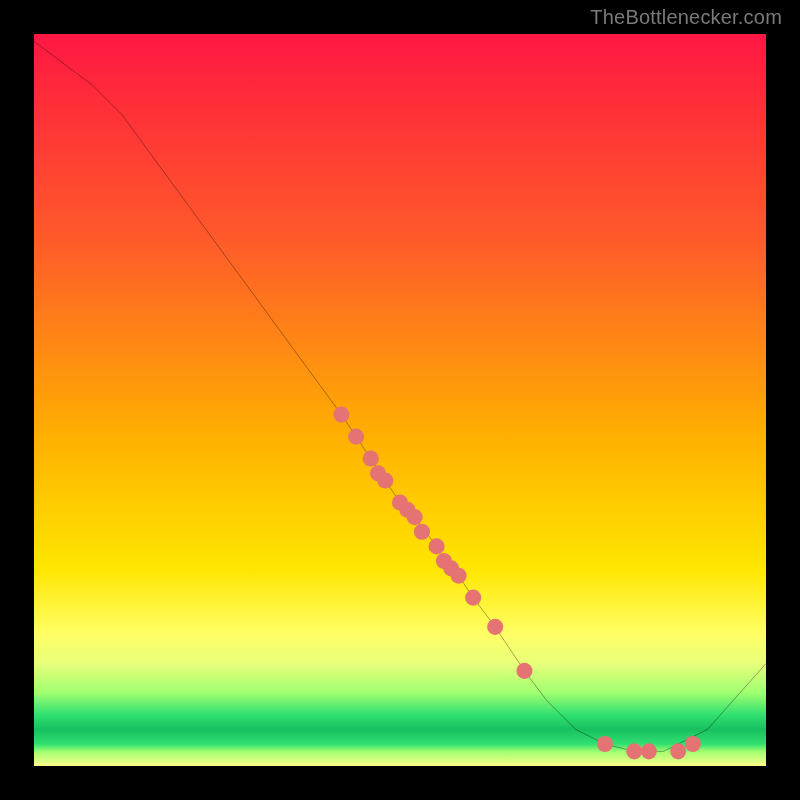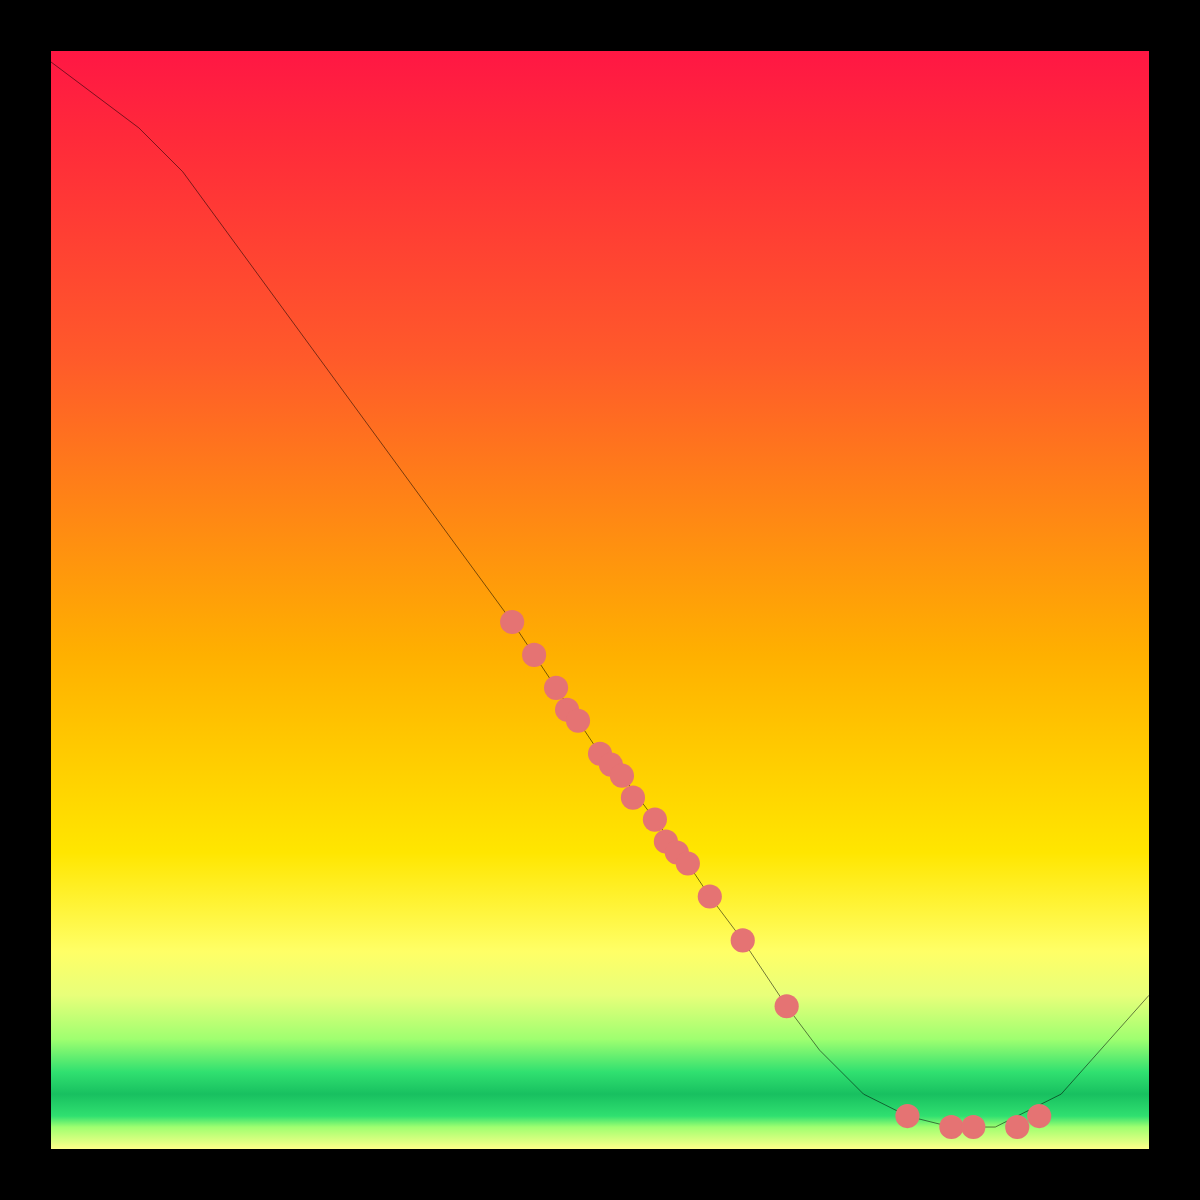--- a/index.html
+++ b/index.html
@@ -86,14 +86,15 @@
         <circle cx="63.00" cy="81.00" r="1.1" fill="#e57373"></circle>
         <circle cx="67.00" cy="87.00" r="1.1" fill="#e57373"></circle>
         <circle cx="78.00" cy="97.00" r="1.1" fill="#e57373"></circle>
         <circle cx="82.00" cy="98.00" r="1.1" fill="#e57373"></circle>
         <circle cx="84.00" cy="98.00" r="1.1" fill="#e57373"></circle>
         <circle cx="88.00" cy="98.00" r="1.1" fill="#e57373"></circle>
         <circle cx="90.00" cy="97.00" r="1.1" fill="#e57373"></circle>
       </g>
   </svg>
 
+  <div class="attribution">TheBottlenecker.com</div>
 
 </div>
 
 </body></html>

